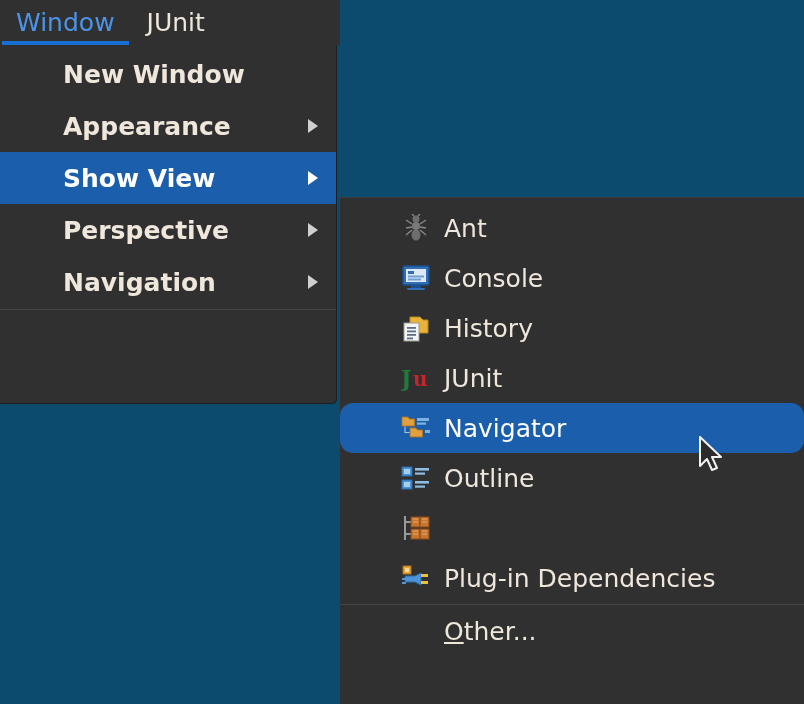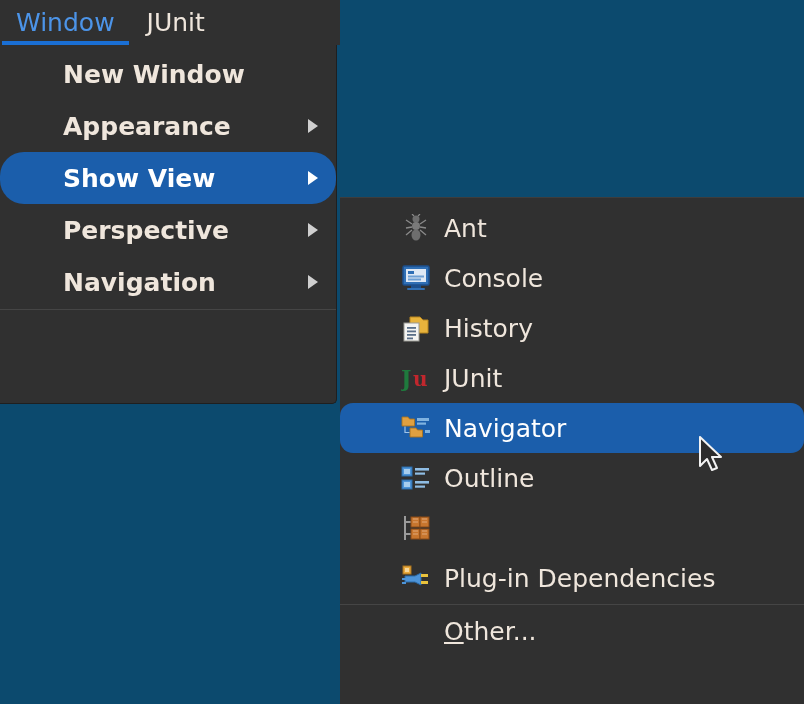--- a/index.html
+++ b/index.html
@@ -70,21 +70,20 @@
     padding-right: 18px;
     font-size: 25px;
     color: #efe6dc;
     box-sizing: border-box;
     white-space: nowrap;
     font-weight: bold;
   }
   .menu-item.selected {
     background: #1b5eab;
     color: #ffffff;
-    border-radius: 24px;
   }
   .menu-item .arrow {
     position: absolute;
     right: 18px;
     top: 50%;
     transform: translateY(-50%);
     width: 0; height: 0;
     border-left: 10px solid #cfcfcf;
     border-top: 7px solid transparent;
     border-bottom: 7px solid transparent;

